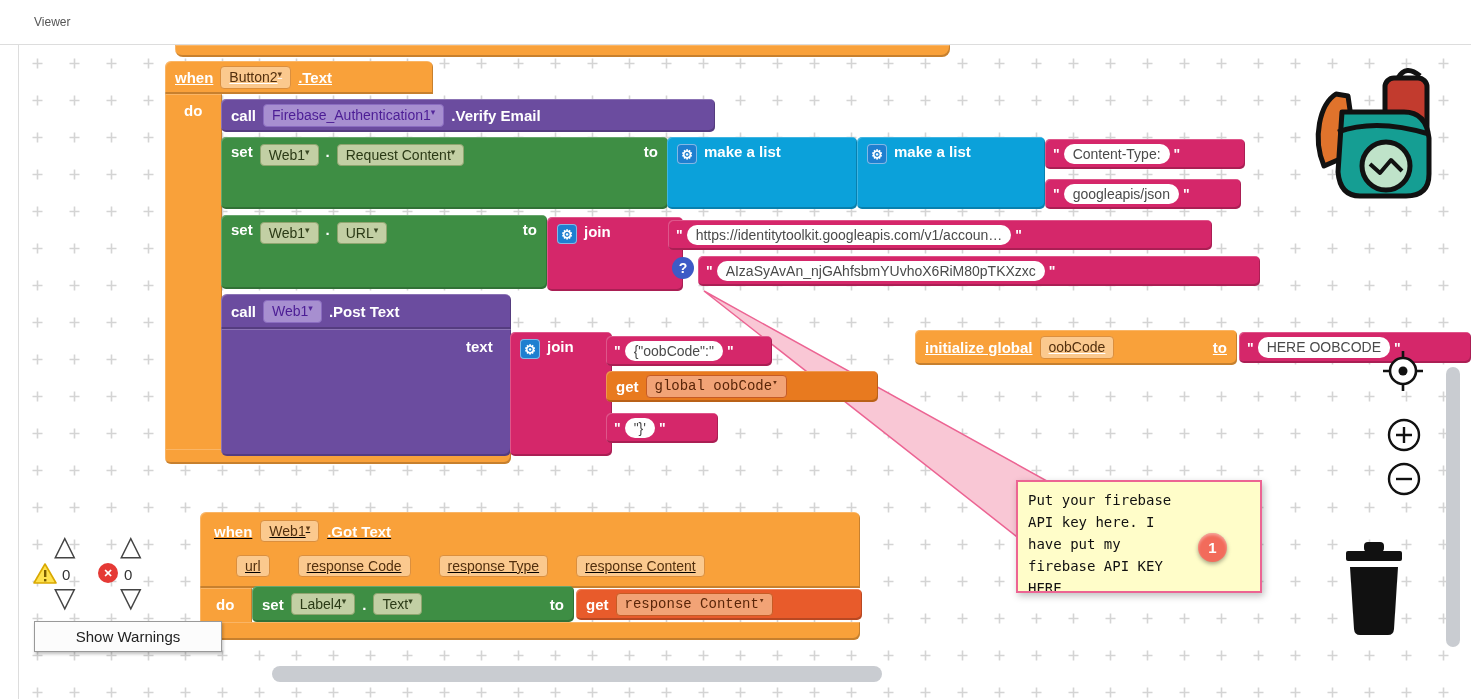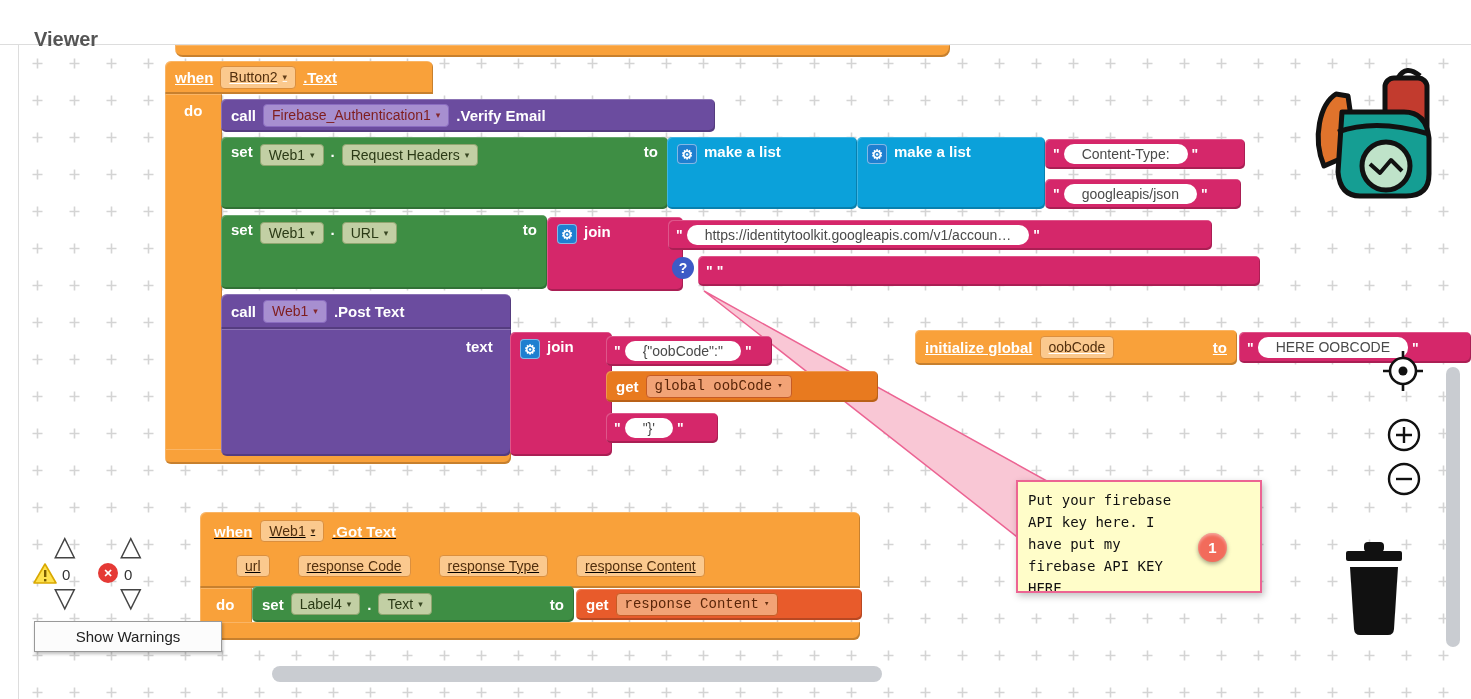--- a/index.html
+++ b/index.html
@@ -2,21 +2,21 @@
 <html style="--event_orange: #F9A13A; --method_purple: #6B4C9F; --setter_green: #3E8E44; --list_blue: #0BA1DA; --text_pink: #D5276A; --variable_orange: #E87A1F; --get_red_orange: #E85B2B; --chip_orange_bg: #FBC98E; --chip_orange_border: #DB8F3E; --chip_green_bg: #C2CFA4; --chip_green_border: #8FA56F; --chip_purple_bg: #A78FD0; --chip_purple_border: #8A6CC0; --chip_red_bg: #F2A376; --chip_red_border: #C65B25; --comment_bg: #FFFDC9; --comment_border: #EC6493; --badge_red: #F26B5B;"><head>
 <meta charset="utf-8">
 <style>
   html,body{margin:0;padding:0;}
   body{
     width:1471px;height:699px;position:relative;overflow:hidden;
     background:#fff;font-family:"Liberation Sans",sans-serif;
   }
   
   .viewer-header{position:absolute;left:0;top:0;right:0;height:44px;background:#fff;border-bottom:1px solid #ddd;z-index:6;}
-  .viewer-title{position:absolute;left:34px;top:28px;font-size:20px;color:#555;font-weight:bold;}
+  .viewer-title{position:absolute;left:34px;top:15px;font-size:12px;color:#555;}
   .panel-left-border{position:absolute;left:18px;top:0;bottom:0;width:1px;background:#ddd;z-index:5;}
   
   #grid{position:absolute;left:19px;top:45px;width:1452px;height:654px;z-index:0;}
   
   .blk{
     position:absolute;box-sizing:border-box;display:flex;align-items:center;gap:7px;
     padding:0 10px;border-radius:5px;color:#fff;font:600 15px/1 "Liberation Sans",sans-serif;
     box-shadow:inset 1px 1px 0 rgba(255,255,255,.22), inset -1px -2px 0 rgba(0,0,0,.20);
     z-index:2;white-space:nowrap;
   }
@@ -28,29 +28,29 @@
   .ml-auto{margin-left:auto;}
   
   .bg-orange{background:var(--event_orange);text-decoration:underline;}
   .bg-purple{background:var(--method_purple);}
   .bg-green{background:var(--setter_green);}
   .bg-blue{background:var(--list_blue);}
   .bg-pink{background:var(--text_pink);}
   .bg-varorange{background:var(--variable_orange);}
   .bg-redorange{background:var(--get_red_orange);}
   
-  .chip{display:inline-flex;align-items:center;gap:5px;border-radius:4px;padding:2px 8px;
+  .chip{display:inline-flex;border-radius:4px;padding:2px 8px;
     font-weight:400;font-size:14px;white-space:nowrap;line-height:1.15;}
   .chip .arr{font-size:9px;opacity:.9;}
   .chip-o{background:var(--chip_orange_bg);border:1px solid var(--chip_orange_border);color:#53300e;}
   .chip-g{background:var(--chip_green_bg);border:1px solid var(--chip_green_border);color:#2b3a16;}
-  .chip-p{background:var(--chip_purple_bg);border:1px solid var(--chip_purple_border);color:#7f1d1d;}
+  .chip-p{background:var(--chip_purple_bg);border:1px solid var(--chip_purple_border);color:#4c1d95;}
   .chip-r{background:var(--chip_red_bg);border:1px solid var(--chip_red_border);color:#5a2508;font-family:Liberation Mono, monospace;}
   
-  .pill{background:#fff;border-radius:10px;padding:2px 18px;color:#4a4a4a;
+  .pill{background:#fff;border-radius:10px;padding:2px 9px;color:#4a4a4a;
     font:400 14px/1.2 "Liberation Sans",sans-serif;white-space:nowrap;overflow:hidden;text-overflow:ellipsis;}
   .q{color:#fff;font-weight:700;font-size:14px;}
   
   .gear{width:20px;height:20px;border-radius:4px;background:#1E7FD0;color:#fff;display:flex;flex:none;
     align-items:center;justify-content:center;font-size:13px;box-shadow:inset 0 0 0 1px rgba(255,255,255,.45);}
   .help-badge{position:absolute;width:22px;height:22px;border-radius:50%;background:#3D5AC6;color:#fff;
     display:flex;align-items:center;justify-content:center;font:700 14px "Liberation Sans",sans-serif;z-index:3;}
   
   #beam{position:absolute;left:0;top:0;width:1471px;height:699px;z-index:1;pointer-events:none;}
   .comment-box{position:absolute;left:1016px;top:480px;width:246px;height:113px;z-index:3;
@@ -117,21 +117,21 @@
 </div>
 
 <div class="blk bg-green top-align" style="left:221px;top:137px;width:447px;height:72px;">
   <span>set</span>
   <span class="chip chip-g">
     <span>Web1</span>
     <span class="arr">▾</span>
   </span>
   <span>.</span>
   <span class="chip chip-g">
-    <span>Request Headers</span>
+    <span>Request Content</span>
     <span class="arr">▾</span>
   </span>
   <span class="ml-auto">to</span>
 </div>
 
 <div class="blk bg-blue top-align" style="left:667px;top:137px;width:190px;height:72px;">
   <span class="gear">⚙</span>
   <span>make a list</span>
 </div>
 
@@ -174,20 +174,21 @@
 <div class="blk bg-pink" style="left:668px;top:220px;width:544px;height:30px;gap:4px;padding:0 8px;">
   <span class="q">"</span>
   <span class="pill" style="max-width:500px;border-radius:10px;">https://identitytoolkit.googleapis.com/v1/accoun…</span>
   <span class="q">"</span>
 </div>
 
 <div class="help-badge" style="left:672px;top:257px;">?</div>
 
 <div class="blk bg-pink" style="left:698px;top:256px;width:562px;height:30px;gap:4px;padding:0 8px;">
   <span class="q">"</span>
+  <span class="pill" style="max-width:520px;">AIzaSyAvAn_njGAhfsbmYUvhoX6RiM80pTKXzxc</span>
   <span class="q">"</span>
 </div>
 
 <div class="blk bg-purple" style="left:221px;top:294px;width:290px;height:35px;border-radius:6px 6px 0 0;">
   <span>call</span>
   <span class="chip chip-p">
     <span>Web1</span>
     <span class="arr">▾</span>
   </span>
   <span>.Post Text</span>

